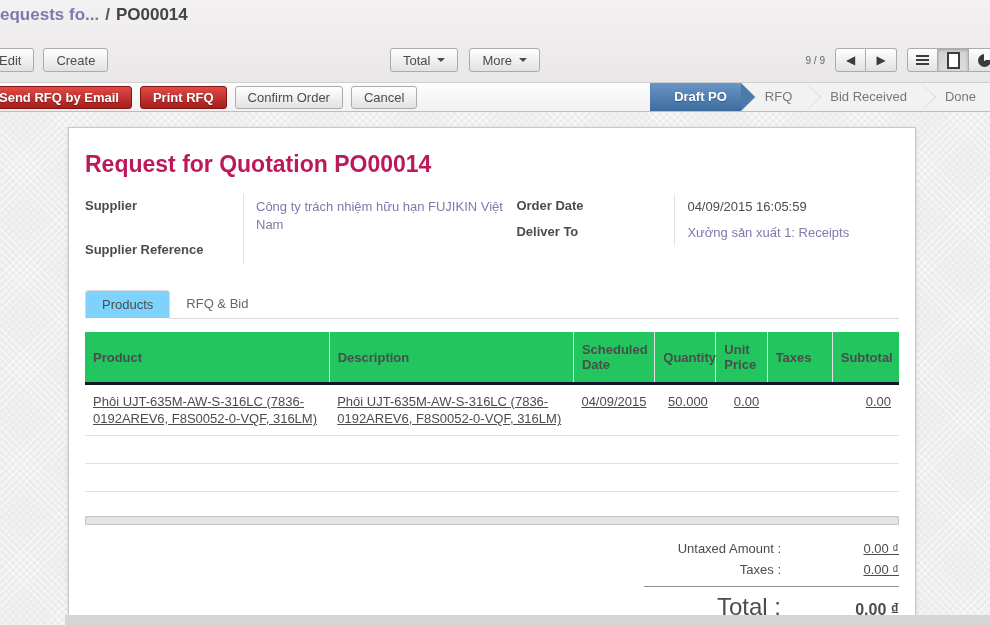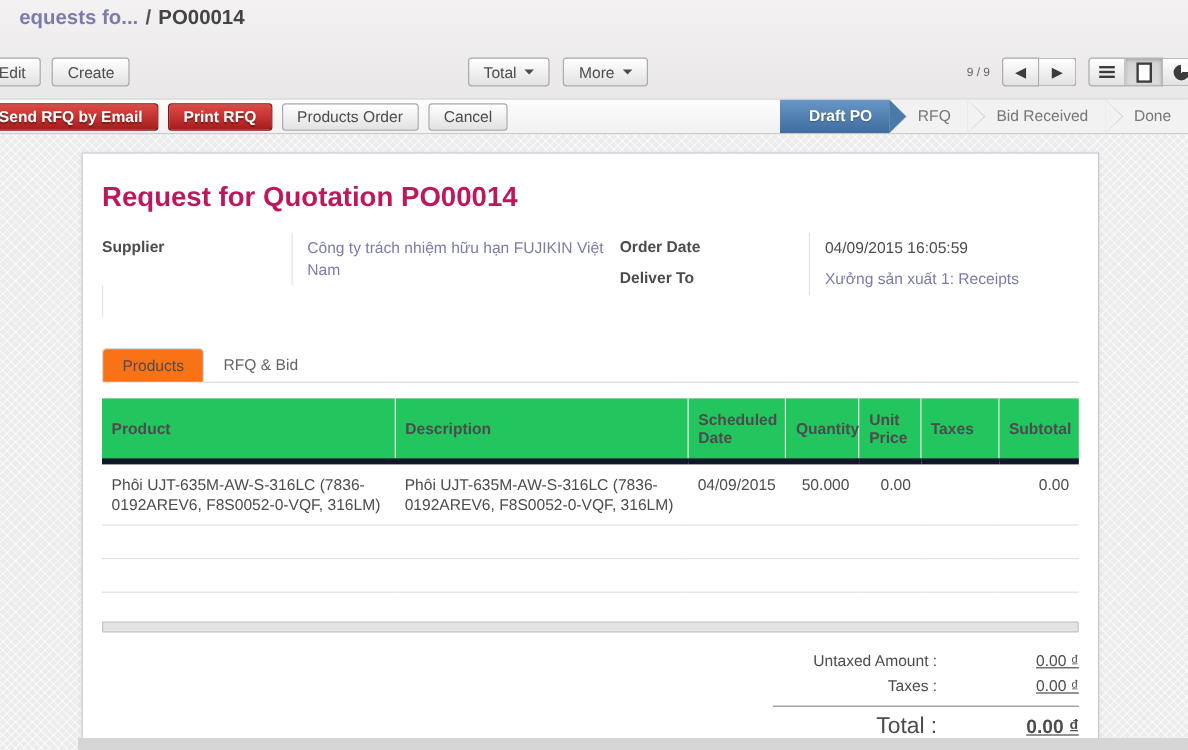--- a/index.html
+++ b/index.html
@@ -7,21 +7,21 @@
     width:990px; height:625px; overflow:hidden; position:relative;
     font-family:"Liberation Sans","DejaVu Sans",sans-serif;
     background:#fff; color:#4c4c4c;
   }
 
   
   .topbar {
     position:absolute; top:0; left:0; right:0; height:82px;
     background:linear-gradient(#f3f1f1,#e9e7e7);
   }
-  .breadcrumb { position:absolute; top:5px; left:16px; font-size:17px; font-weight:bold; white-space:nowrap; }
+  .breadcrumb { position:absolute; top:5px; left:0; font-size:17px; font-weight:bold; white-space:nowrap; }
   .bc-link { color:#7c7bad; cursor:pointer; }
   .bc-sep { color:#555; margin:0 6px; font-weight:bold; }
   .bc-current { color:#444; }
 
   .btn {
     display:inline-flex; align-items:center; justify-content:center;
     height:24px; padding:0 12px; font-size:13px; color:#4c4c4c;
     background:linear-gradient(#ffffff,#e2e2e2);
     border:1px solid #ababab; border-radius:3px; cursor:pointer; white-space:nowrap;
     box-sizing:border-box;
@@ -95,51 +95,51 @@
   .fgroup-right { width:47%; }
   .frow { display:flex; }
   .flabel { width:158px; font-weight:bold; color:#4c4c4c; padding:4px 0; flex:none; }
   .fvalue { flex:1; border-left:1px solid #e4e4e4; padding:4px 0 4px 12px; min-height:18px; color:#4c4c4c; line-height:18px; }
   .fvalue.link { color:#7c7bad; cursor:pointer; }
 
   
   .tabs { display:flex; margin-top:26px; border-bottom:1px solid #d9d9d9; }
   .tab { padding:6px 16px; font-size:13px; color:#666; margin-bottom:-1px; cursor:pointer; }
   .tab.active {
-    background:#f97316; border:1px solid #d9d9d9; border-bottom:1px solid #fff;
+    background:#7dd3fc; border:1px solid #d9d9d9; border-bottom:1px solid #fff;
     border-radius:4px 4px 0 0; color:#4c4c4c;
   }
 
   
   table.lines { width:100%; border-collapse:collapse; font-size:13px; margin-top:13px; table-layout:fixed; }
   table.lines th {
     background:#22c55e; color:#4c4c4c; font-weight:bold; text-align:left;
     padding:10px 8px; vertical-align:middle; border-left:1px solid #e2e2e2;
   }
   table.lines th:first-child { border-left:none; }
   table.lines td {
     padding:8px 8px; border-bottom:1px solid #e2e2e2; color:#4c4c4c;
     vertical-align:top; line-height:17px; overflow:hidden;
   }
-  table.lines tbody tr:first-child td { border-top:5px solid #0f172a; }
+  table.lines tbody tr:first-child td { border-top:3px solid #0f172a;text-decoration:underline; }
   .num { text-align:right; }
   tr.empty-row td { height:19px; padding:4px 8px; }
 
   .hscrollbar {
     margin-top:24px; height:7px; background:#e4e4e4;
     border:1px solid #c4c4c4; border-radius:1px;
   }
 
   
   .totals { margin-top:13px; font-size:13px; color:#4c4c4c; }
   .trow { display:flex; justify-content:flex-end; padding:3px 0; align-items:baseline; }
   .tlabel { text-align:right; }
   .tvalue { width:118px; text-align:right;text-decoration:underline; }
   .tsep { border-top:1px solid #8f8f8f; width:255px; margin:6px 0 3px auto; }
-  .trow.total .tlabel { font-size:19px; }
+  .trow.total .tlabel { font-size:24px; }
   .trow.total .tvalue { font-size:16px; font-weight:bold; }
 
   .bottom-band { position:absolute; bottom:0; left:65px; right:0; height:10px; background:#d5d5d5; }
 </style>
 </head>
 <body>
 
 <div class="topbar">
   <div class="breadcrumb">
     <span class="bc-link">equests fo...</span><span class="bc-sep">/</span><span class="bc-current">PO00014</span>
@@ -186,21 +186,21 @@
           <span class="icon-pie"></span>
         </div>
     </div>
   </div>
 </div>
 
 <div class="actionbar">
   <div class="ab-btns">
     <div class="btn btn-red">Send RFQ by Email</div>
     <div class="btn btn-red">Print RFQ</div>
-    <div class="btn">Products Order</div>
+    <div class="btn">Confirm Order</div>
     <div class="btn">Cancel</div>
   </div>
   <div class="statusbar">
     <div class="step active">Draft PO</div>
     <div class="step">RFQ</div>
     <div class="step">Bid Received</div>
     <div class="step">Done</div>
   </div>
 </div>
 
@@ -208,20 +208,21 @@
   <div class="sheet">
     <div class="sheet-title">Request for Quotation PO00014</div>
 
     <div class="fields">
       <div class="fgroup-left">
         <div class="frow">
           <div class="flabel">Supplier</div>
           <div class="fvalue link">Công ty trách nhiệm hữu hạn FUJIKIN Việt Nam</div>
         </div>
         <div class="frow">
+          <div class="flabel">Supplier Reference</div>
           <div class="fvalue"></div>
         </div>
       </div>
       <div class="fgroup-right">
         <div class="frow">
           <div class="flabel">Order Date</div>
           <div class="fvalue">04/09/2015 16:05:59</div>
         </div>
         <div class="frow">
           <div class="flabel">Deliver To</div>

